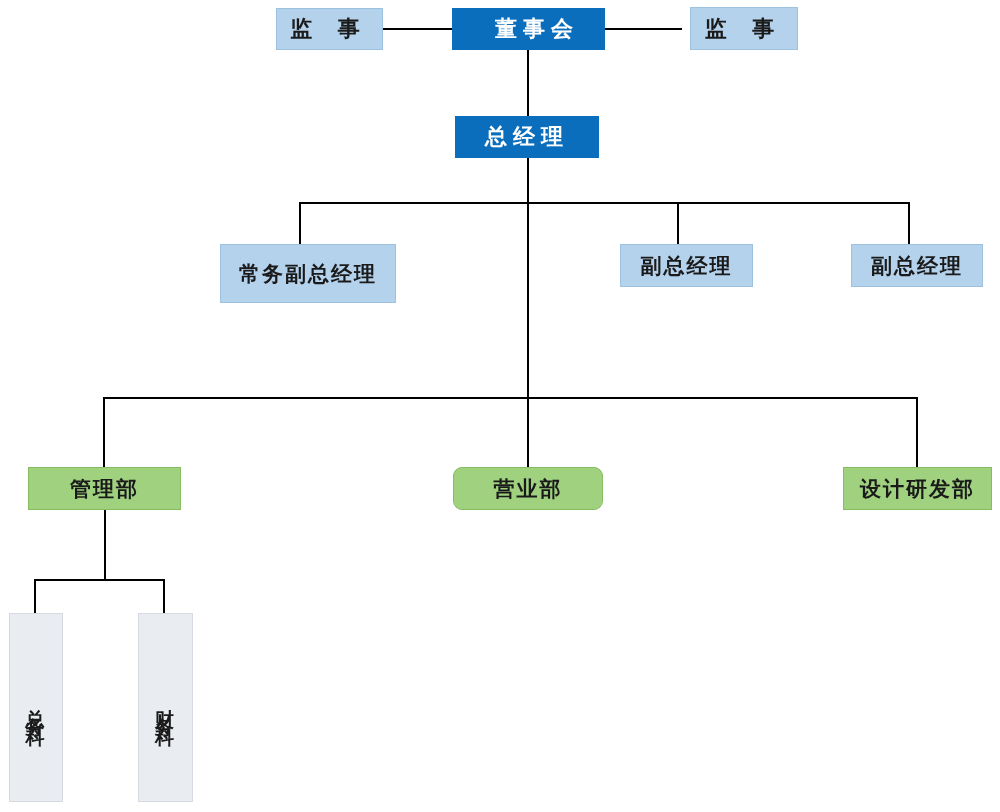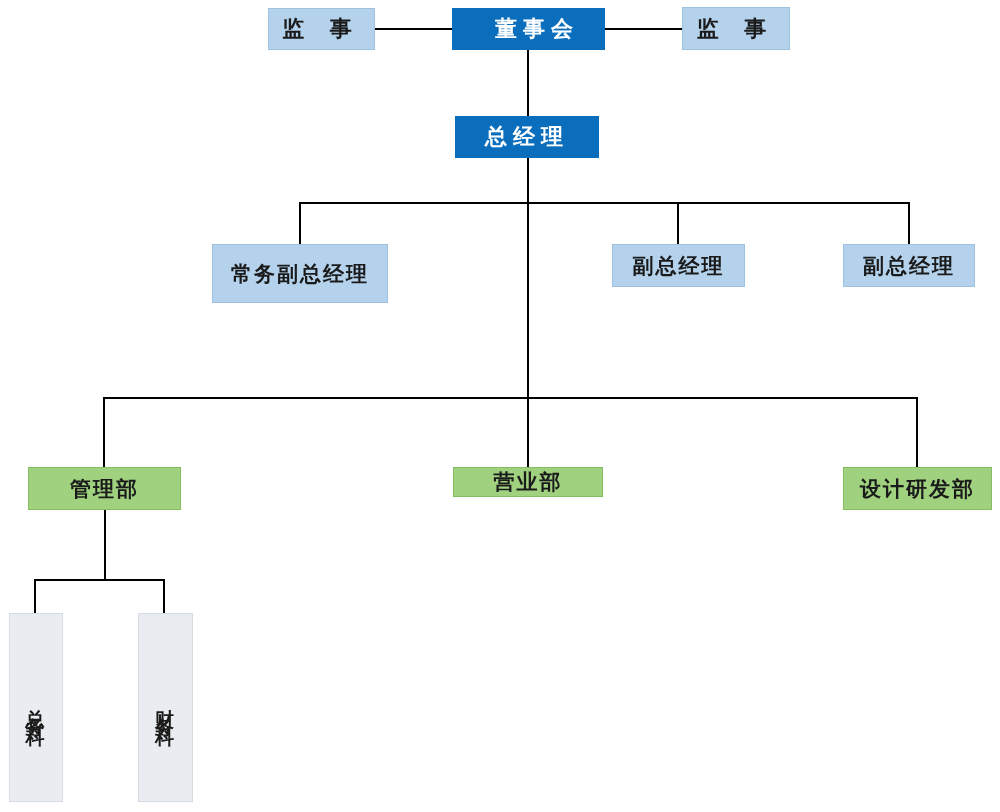--- a/index.html
+++ b/index.html
@@ -30,20 +30,21 @@
     background: var(--primary_blue, #0a6ebd);
     color: #ffffff;
     border: 1px solid var(--primary_blue, #0a6ebd);
     letter-spacing: 6px;
     font-size: 22px;
   }
   .blue-light {
     background: var(--light_blue, #b4d2ec);
     border: 1px solid var(--light_blue_border, #9cc2e0);
     font-size: 21px;
+    margin-left: 8px;
   }
   .wide-space {
     letter-spacing: 9px;
     font-size: 22px;
   }
   .green {
     background: var(--green, #9fd17f);
     border: 1px solid var(--green_border, #85bd60);
     font-size: 21px;
   }
@@ -101,21 +102,21 @@
   <div class="node blue-light" style="left:612px; top:244px; width:133px; height:43px;">
     <span>副总经理</span>
   </div>
   <div class="node blue-light" style="left:843px; top:244px; width:132px; height:43px;">
     <span>副总经理</span>
   </div>
 
   <div class="node green" style="left:28px; top:467px; width:153px; height:43px;">
     <span>管理部</span>
   </div>
-  <div class="node green" style="left:453px; top:467px; width:150px; height:30px;">
+  <div class="node green" style="left:453px; top:467px; width:150px; height:43px;border-radius:9px;">
     <span>营业部</span>
   </div>
   <div class="node green" style="left:843px; top:467px; width:149px; height:43px;align-items:center;">
     <span>设计研发部</span>
   </div>
 
   <div class="node gray" style="left:9px; top:613px; width:54px; height:189px;">
     <span>总务科</span>
   </div>
   <div class="node gray" style="left:138px; top:613px; width:55px; height:189px;">

